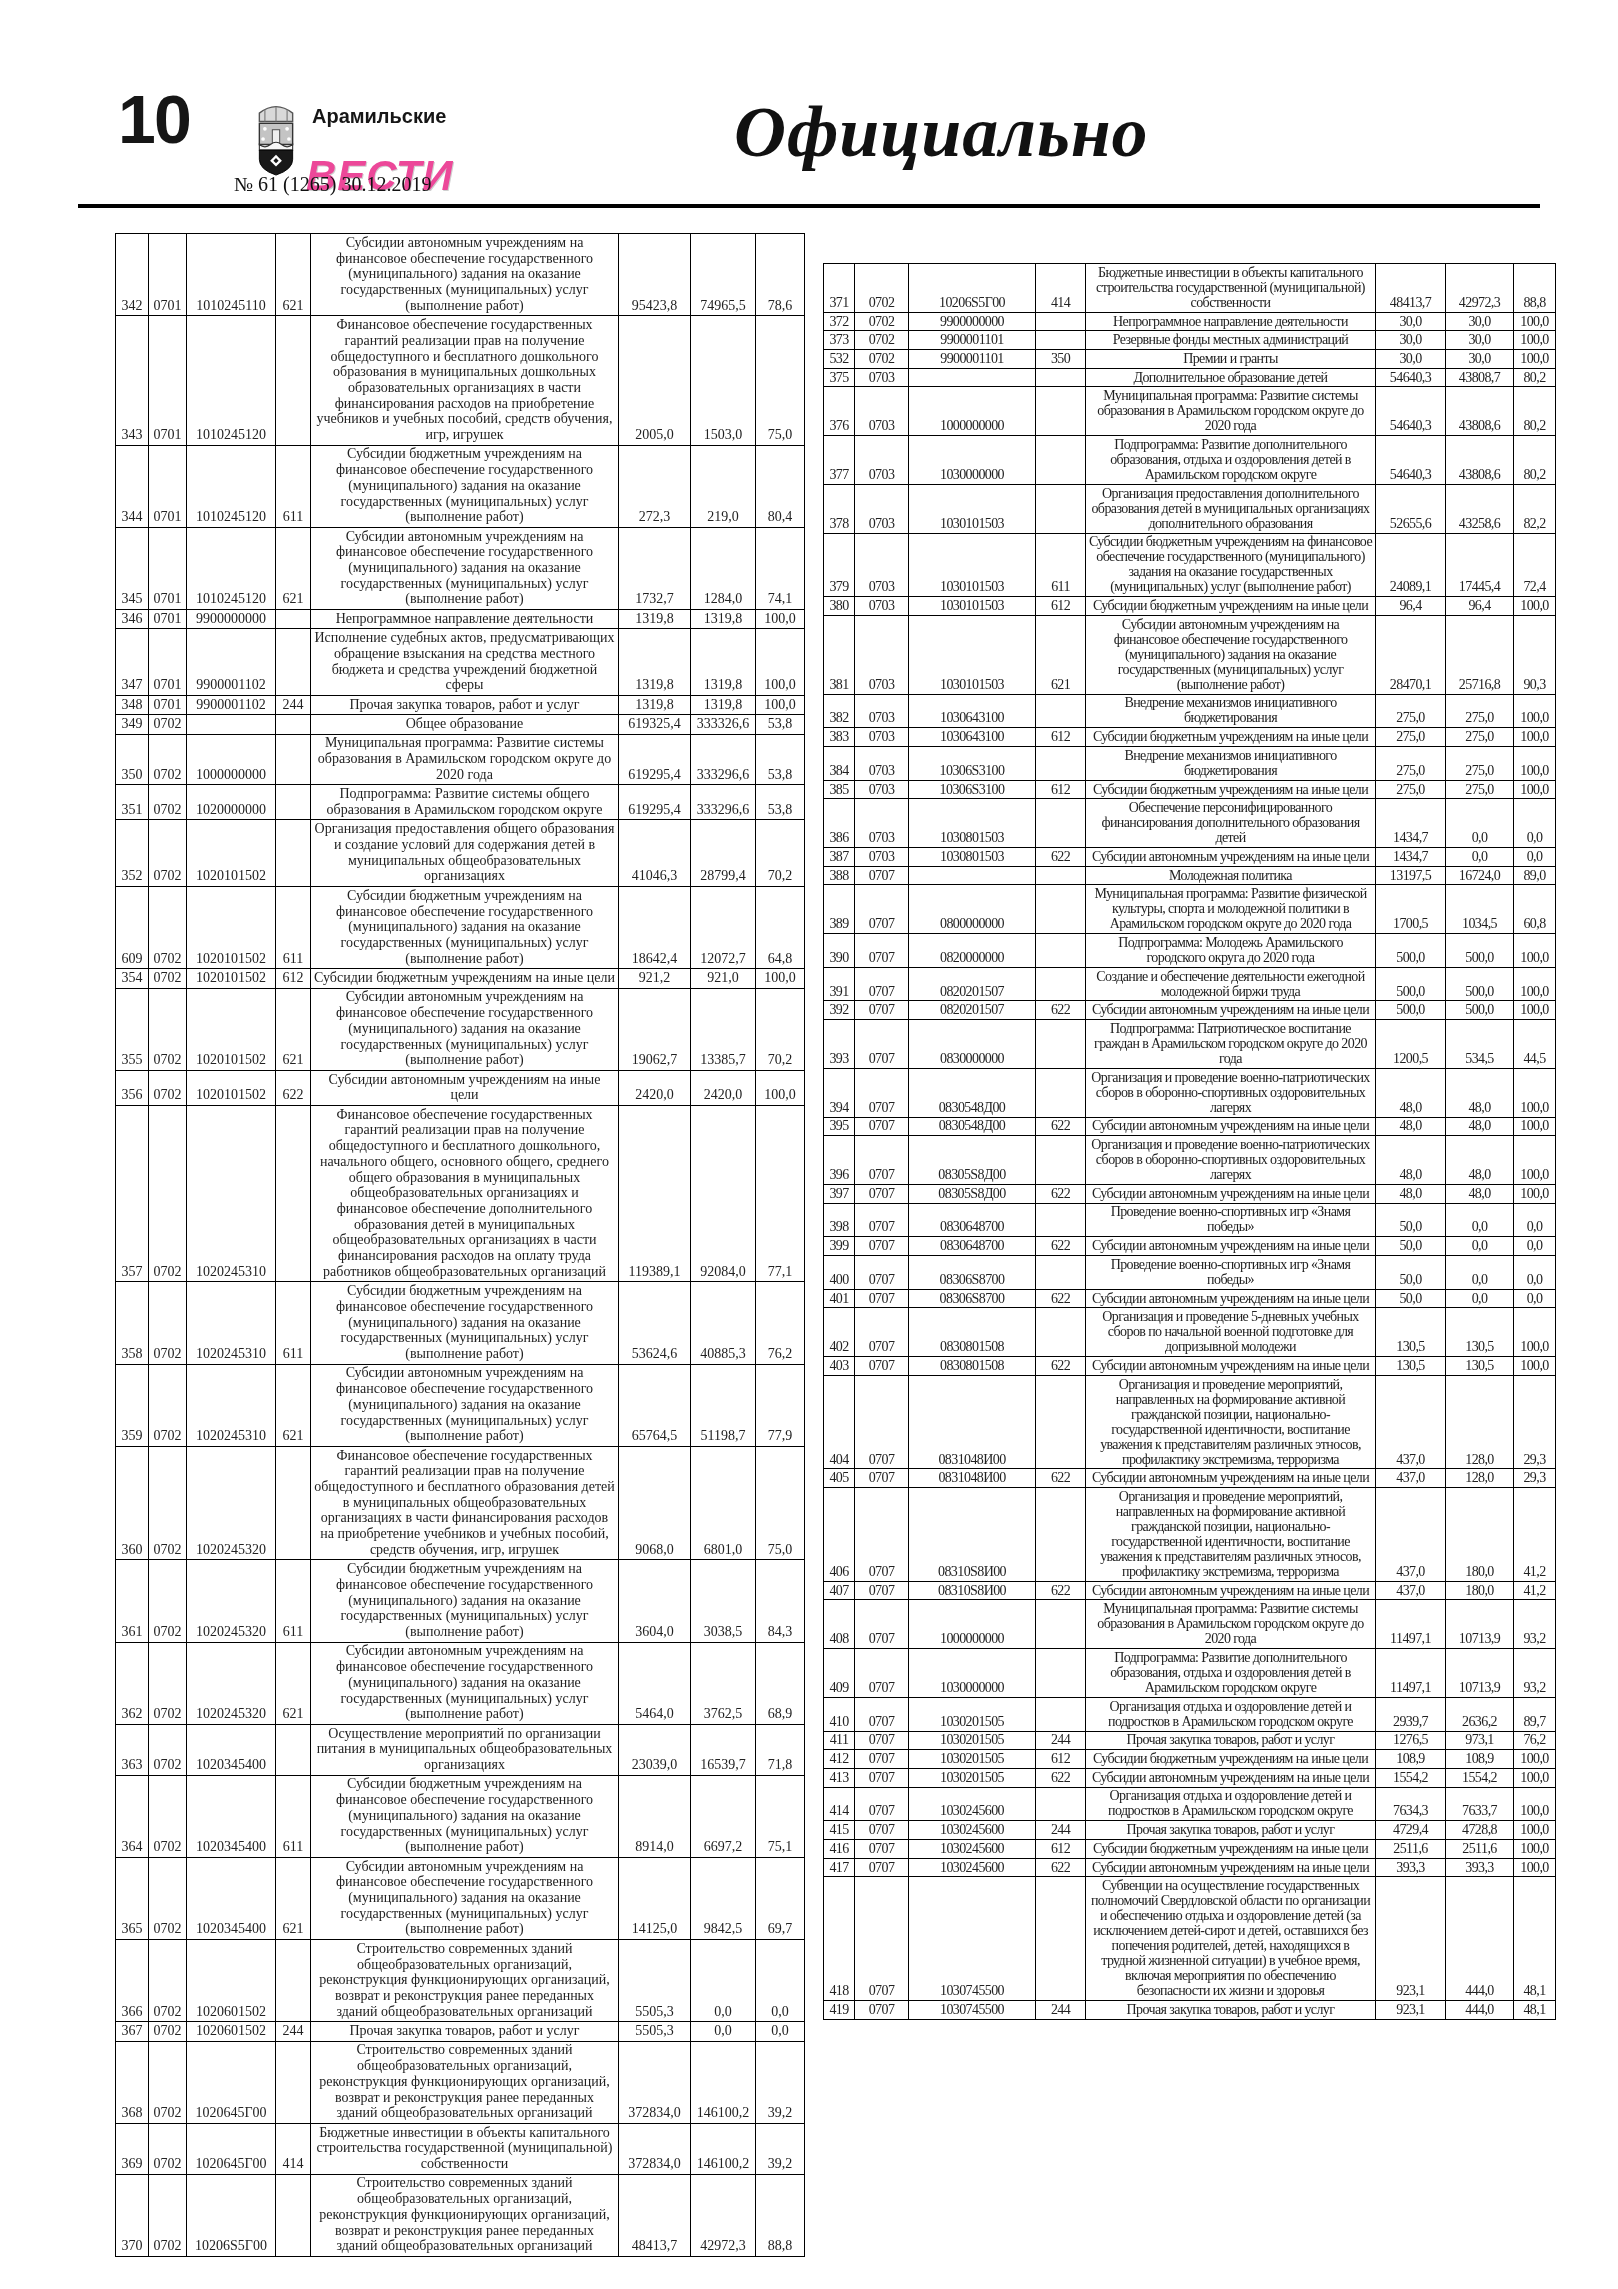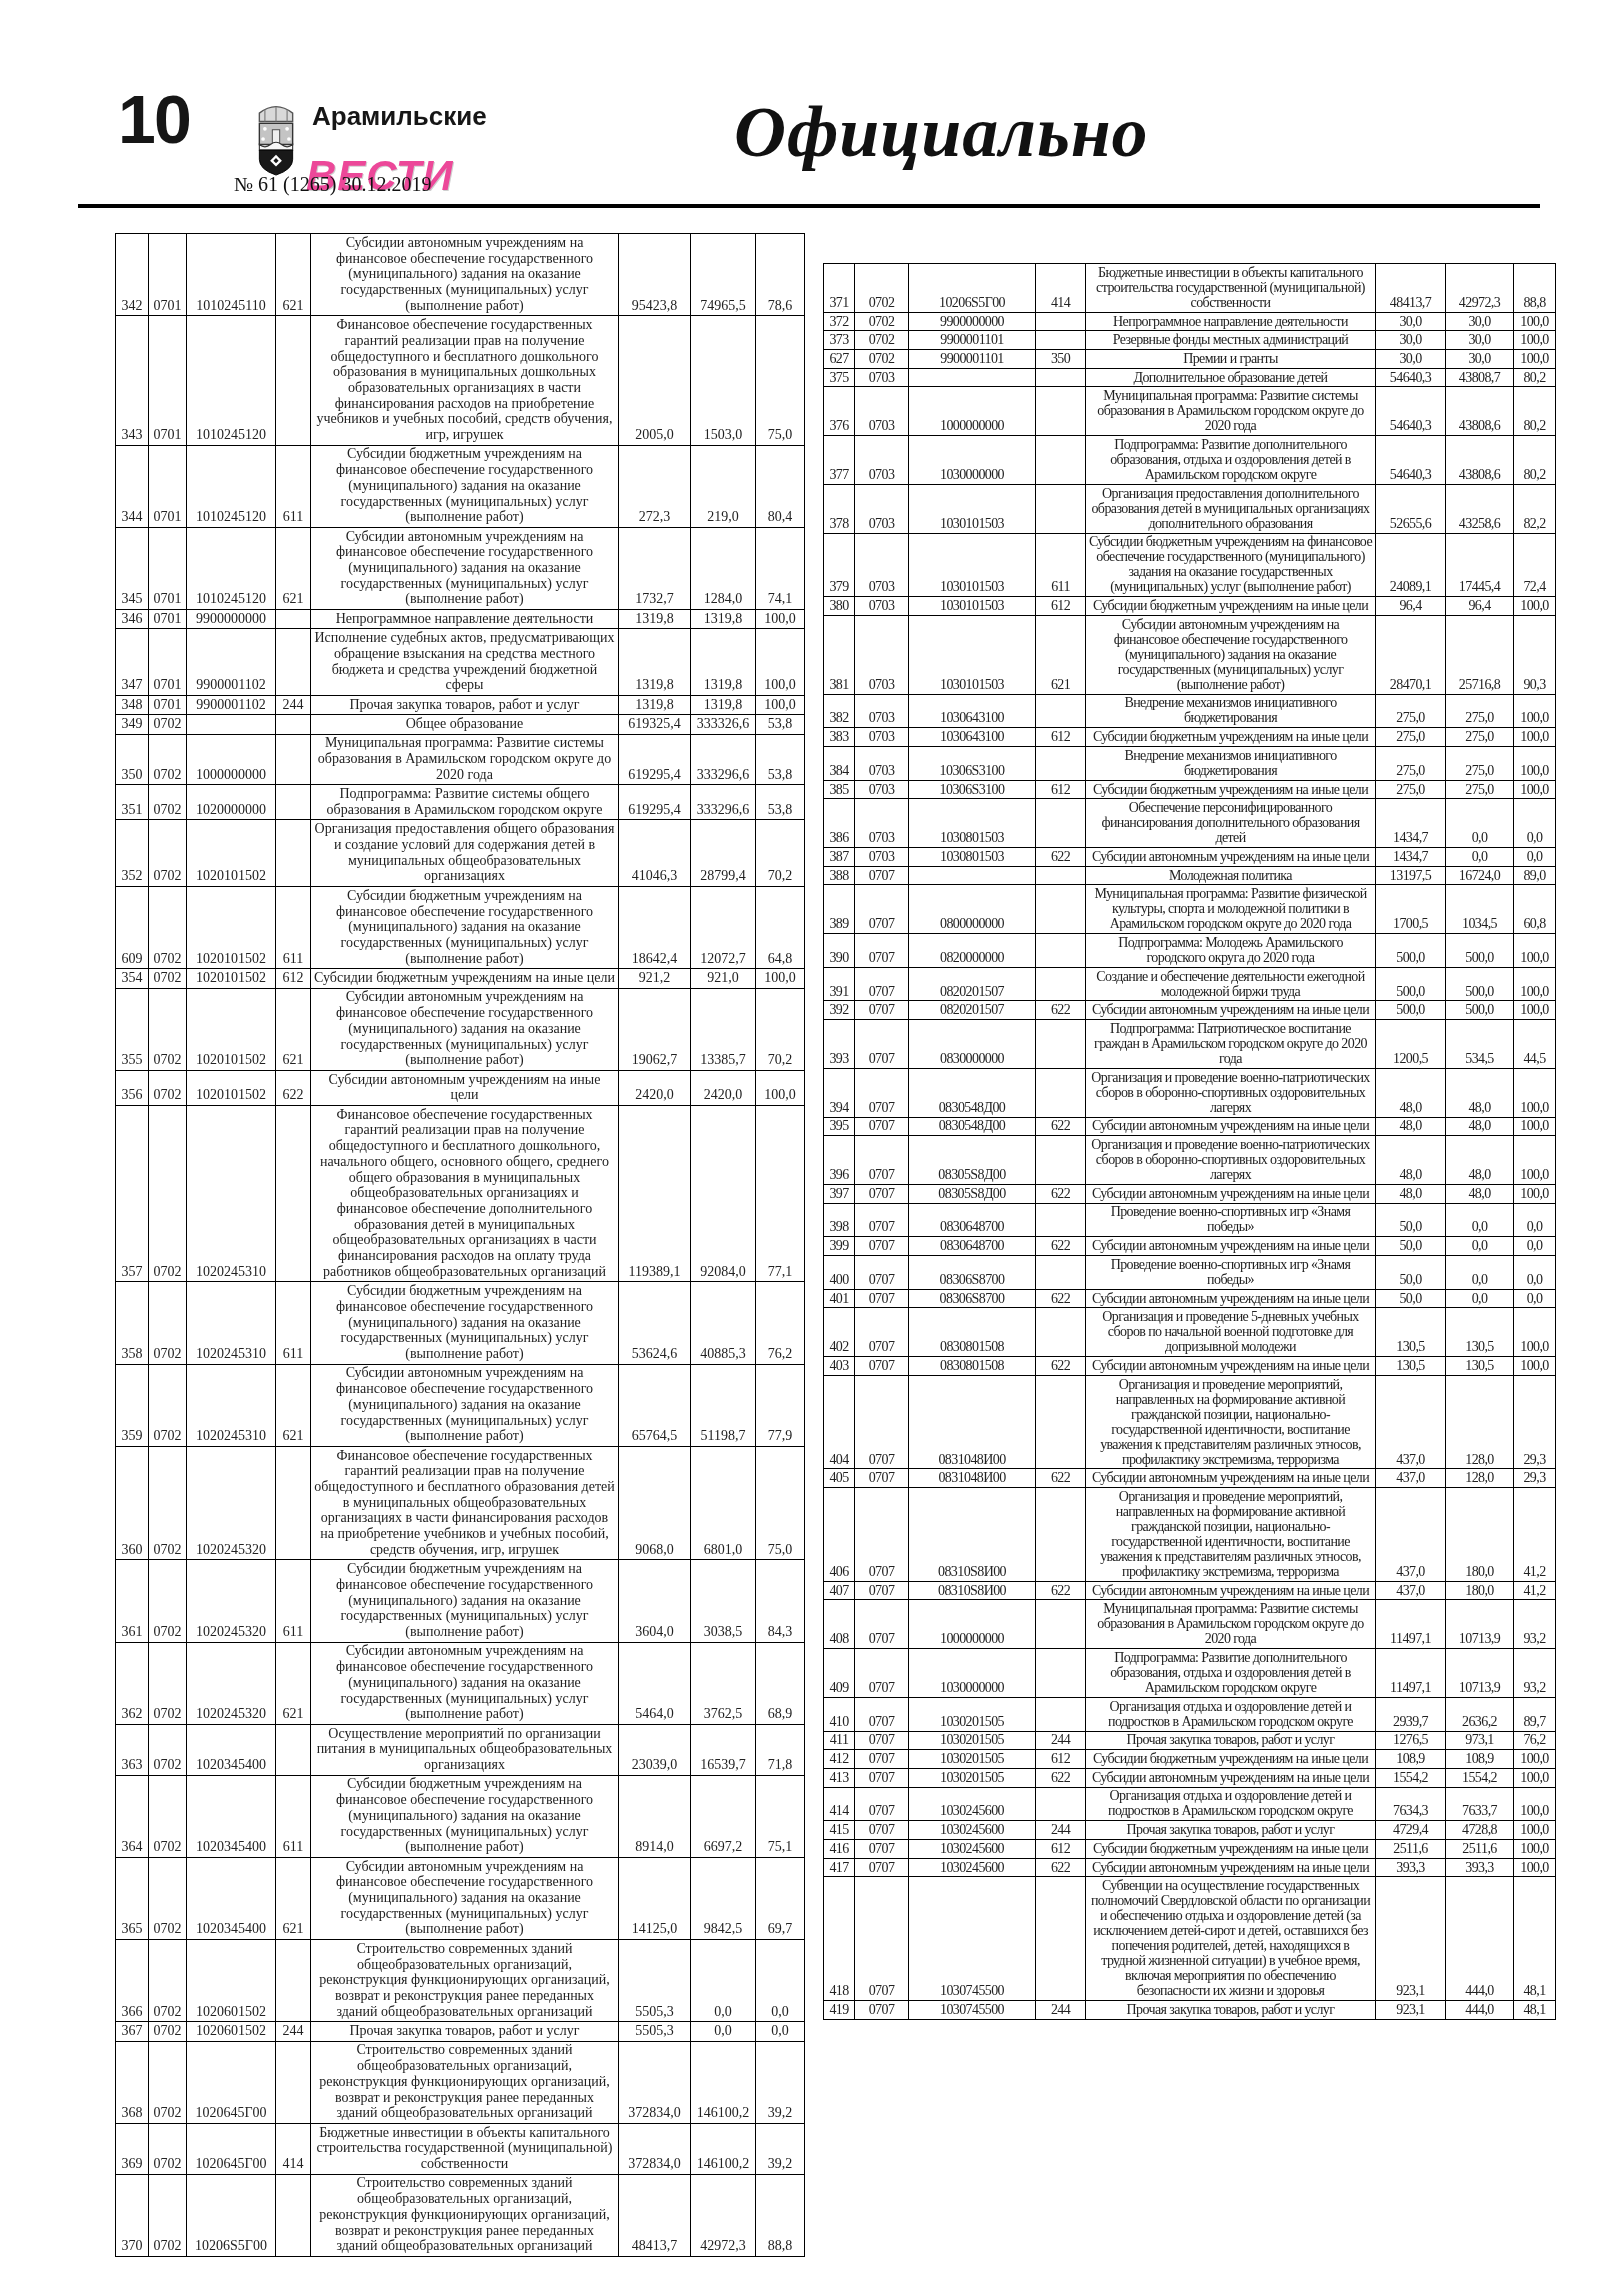--- a/index.html
+++ b/index.html
@@ -13,21 +13,21 @@
   
   .pagenum{
     position:absolute;left:118px;top:85px;
     font-family:"Liberation Sans", sans-serif;font-weight:bold;
     font-size:68px;line-height:68px;color:#161616;letter-spacing:-1.8px;
   }
   .logo{position:absolute;left:249px;top:102px;width:54px;height:74px;}
   .mast-top{
     position:absolute;left:312px;top:103px;
     font-family:"Liberation Sans", sans-serif;font-weight:bold;
-    font-size:26px;line-height:26px;color:#161616;
+    font-size:20px;line-height:26px;color:#161616;
   }
   .mast-bottom{
     position:absolute;left:306px;top:126px;
     font-family:"Liberation Sans", sans-serif;font-weight:bold;font-style:italic;
     font-size:42px;line-height:48px;color:#ec4899;letter-spacing:0.9px;
     text-shadow:0.9px 0.9px 0 #cfcfcf;
     margin-top:26px;
   }
   .issue{
     position:absolute;left:234px;top:172px;
@@ -424,21 +424,21 @@
           <td>373</td>
           <td>0702</td>
           <td>9900001101</td>
           <td></td>
           <td>Резервные фонды местных администраций</td>
           <td>30,0</td>
           <td>30,0</td>
           <td>100,0</td>
         </tr>
         <tr>
-          <td>627</td>
+          <td>532</td>
           <td>0702</td>
           <td>9900001101</td>
           <td>350</td>
           <td>Премии и гранты</td>
           <td>30,0</td>
           <td>30,0</td>
           <td>100,0</td>
         </tr>
         <tr>
           <td>375</td>

